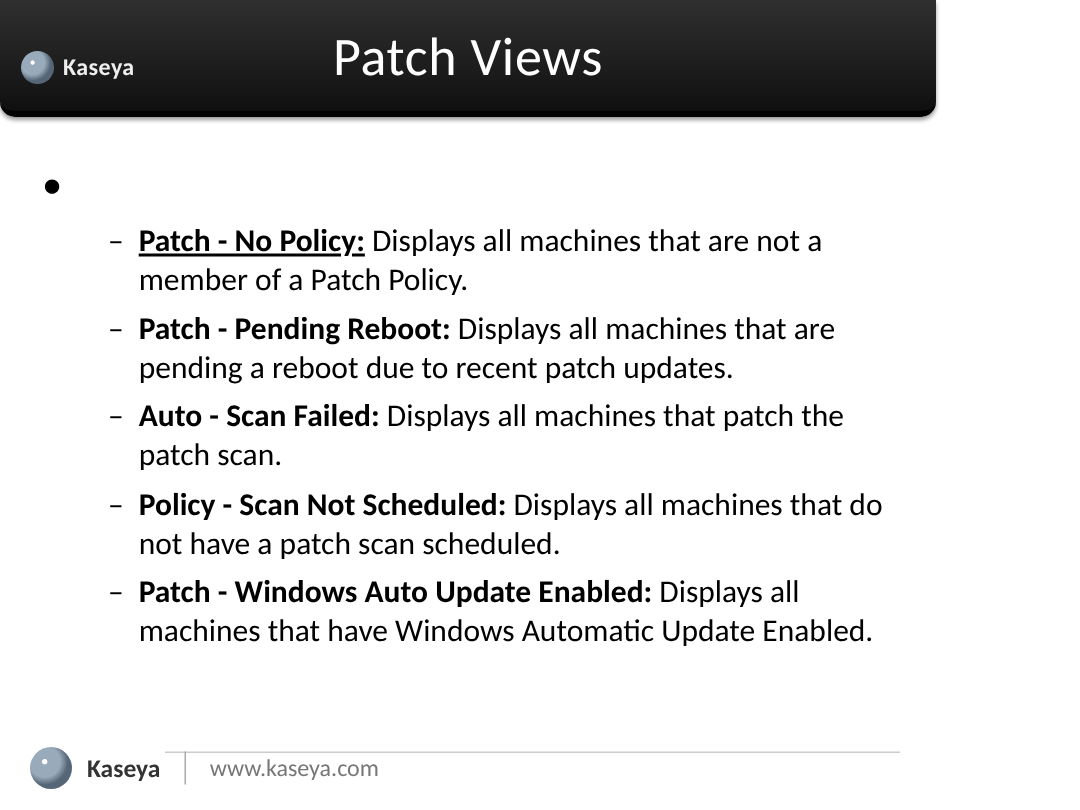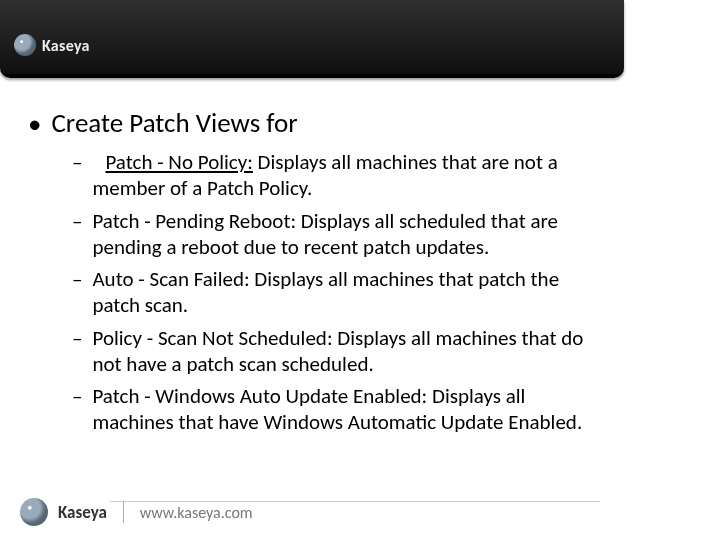--- a/index.html
+++ b/index.html
@@ -33,22 +33,22 @@
 
   
   .content { padding: 22px 28px 0 28px; }
   .lead { font-size: 27px; margin-bottom: 10px; display: flex; align-items: flex-start; gap: 10px; }
   .lead .bullet { font-size: 27px; line-height: 1; margin-top: 4px; }
 
   ul.sublist { list-style: none; margin-left: 44px; }
   ul.sublist li { font-size: 21px; line-height: 1.25; margin-bottom: 6px; display: flex; gap: 10px; }
   ul.sublist li .dash { flex: 0 0 auto; }
   ul.sublist li .body { flex: 1 1 auto; }
-  ul.sublist li .bold { font-weight: 400; }
-  ul.sublist li .boldu { font-weight: 400; text-decoration: underline; margin-left: 13px; }
+  ul.sublist li .bold { font-weight: 700; }
+  ul.sublist li .boldu { font-weight: 700; text-decoration: underline; }
 
   
   .footer { position: absolute; left: 20px; bottom: 14px; display: flex; align-items: center; gap: 10px; color: #777; }
   .footer .mark {
     width: 28px; height: 28px; border-radius: 50%;
     background: radial-gradient(circle at 35% 35%, #fff 0 6%, #9ab 8% 40%, #567 60% 100%);
   }
   .footer .brand { font-size: 17px; font-weight: 600; color: #333; }
   .footer .sep { width: 1px; height: 22px; background: #aaa; margin: 0 6px; }
   .footer .url { font-size: 16px; color: #777; }
@@ -58,38 +58,38 @@
 <body>
 
 <div class="slide">
 
   <div class="header">
     <div class="header-bg"></div>
     <div class="logo-top">
       <span class="mark"></span>
       <span class="brand">Kaseya</span>
     </div>
+    <div class="header-title">Patch Views</div>
   </div>
 
   <div class="content">
     <div class="lead">
       <span class="bullet">•</span>
-      <span>Create Patch Views for</span>
     </div>
     <ul class="sublist">
       <li>
         <span class="dash">–</span>
         <span class="body">
           <span class="boldu">Patch - No Policy:</span><span> Displays all machines that are not a member of a Patch Policy.</span>
         </span>
       </li>
       <li>
         <span class="dash">–</span>
         <span class="body">
-          <span class="bold">Patch - Pending Reboot:</span><span> Displays all scheduled that are pending a reboot due to recent patch updates.</span>
+          <span class="bold">Patch - Pending Reboot:</span><span> Displays all machines that are pending a reboot due to recent patch updates.</span>
         </span>
       </li>
       <li>
         <span class="dash">–</span>
         <span class="body">
           <span class="bold">Auto - Scan Failed:</span><span> Displays all machines that patch the patch scan.</span>
         </span>
       </li>
       <li>
         <span class="dash">–</span>

